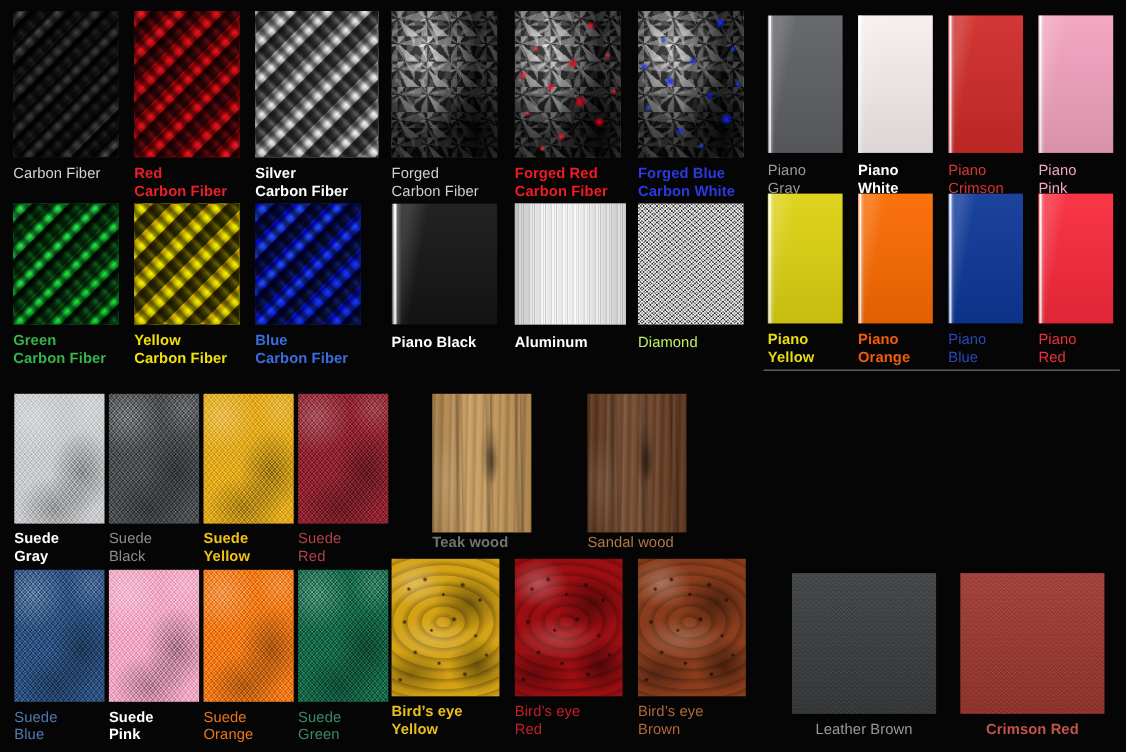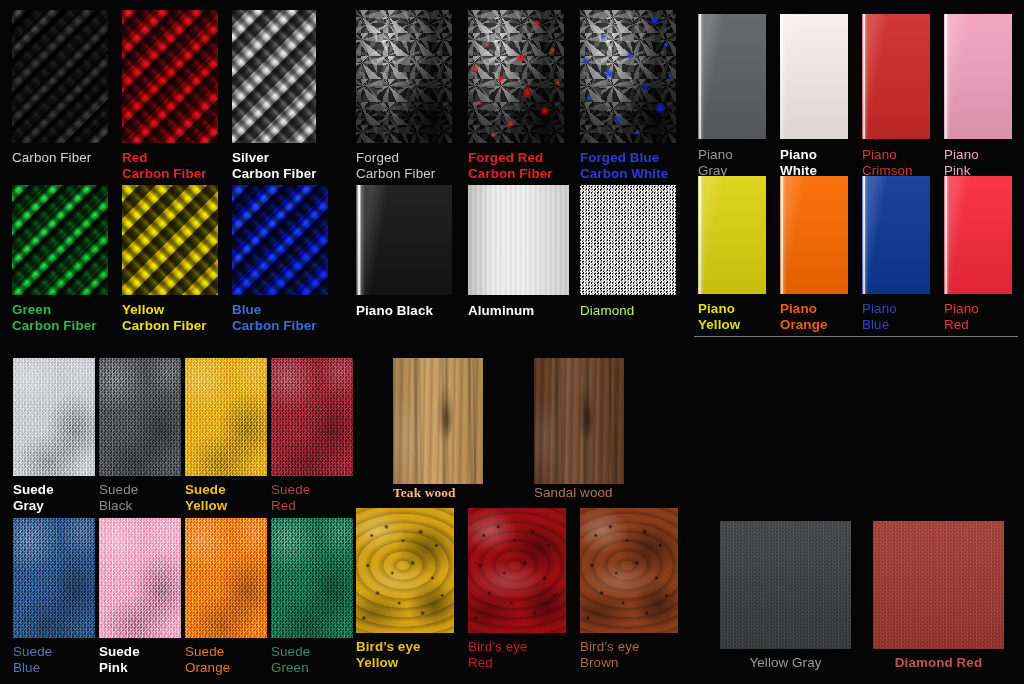--- a/index.html
+++ b/index.html
@@ -206,21 +206,21 @@
   </div>
 
   <div class="cell" style="left:122px;top:10px;width:96px;">
     <div class="sw cf" style="height:133px;background:#c40d14;">
         <div class="blk"></div>
       </div>
     <div class="lbl b" style="top:140px;color:#e8202a;">Red
 Carbon Fiber</div>
   </div>
 
-  <div class="cell" style="left:232px;top:10px;width:84px;">
+  <div class="cell" style="left:232px;top:10px;width:112px;">
     <div class="sw cf" style="height:133px;background:#c9c9c9;">
         <div class="blk"></div>
       </div>
     <div class="lbl b" style="top:140px;color:#ffffff;">Silver
 Carbon Fiber</div>
   </div>
 
   <div class="cell" style="left:12px;top:185px;width:96px;">
     <div class="sw cf" style="height:110px;background:#119128;">
         <div class="blk"></div>
@@ -451,21 +451,21 @@
       </div>
     <div class="lbl" style="top:126px;color:#3d8a66;">Suede
 Green</div>
   </div>
 
   <div class="cell" style="left:393px;top:358px;width:90px;">
     <div class="sw wd" style="height:126px;background:#c99a58;">
         <div class="g"></div>
         <div class="k"></div>
       </div>
-    <div class="lbl b" style="top:127px;color:#fdba74;font-family:Liberation Serif, serif;">Teak wood</div>
+    <div class="lbl b" style="top:127px;color:#737373;">Teak wood</div>
   </div>
   <div class="cell" style="left:534px;top:358px;width:90px;">
     <div class="sw wd" style="height:126px;background:#6d3f22;">
         <div class="g"></div>
         <div class="k"></div>
       </div>
     <div class="lbl" style="top:127px;color:#b5784a;">Sandal wood</div>
   </div>
 
   <div class="cell" style="left:356px;top:508px;width:98px;">
@@ -491,23 +491,23 @@
       </div>
     <div class="lbl" style="top:131px;color:#b0673c;">Bird’s eye
 Brown</div>
   </div>
 
   <div class="cell" style="left:720px;top:521px;width:131px;">
     <div class="sw lt" style="height:128px;background:#3d4042;">
         <div class="p"></div>
         <div class="v"></div>
       </div>
-    <div class="lbl" style="top:134px;width:100%;text-align:center;color:#9a9a9a;">Yellow Gray</div>
+    <div class="lbl" style="top:134px;width:100%;text-align:center;color:#9a9a9a;">Leather Brown</div>
   </div>
   <div class="cell" style="left:873px;top:521px;width:131px;">
     <div class="sw lt" style="height:128px;background:#a03b34;">
         <div class="p"></div>
         <div class="v"></div>
       </div>
-    <div class="lbl b" style="top:134px;width:100%;text-align:center;color:#c4534a;">Diamond Red</div>
+    <div class="lbl b" style="top:134px;width:100%;text-align:center;color:#c4534a;">Crimson Red</div>
   </div>
 
 </div>
 
 </body></html>

